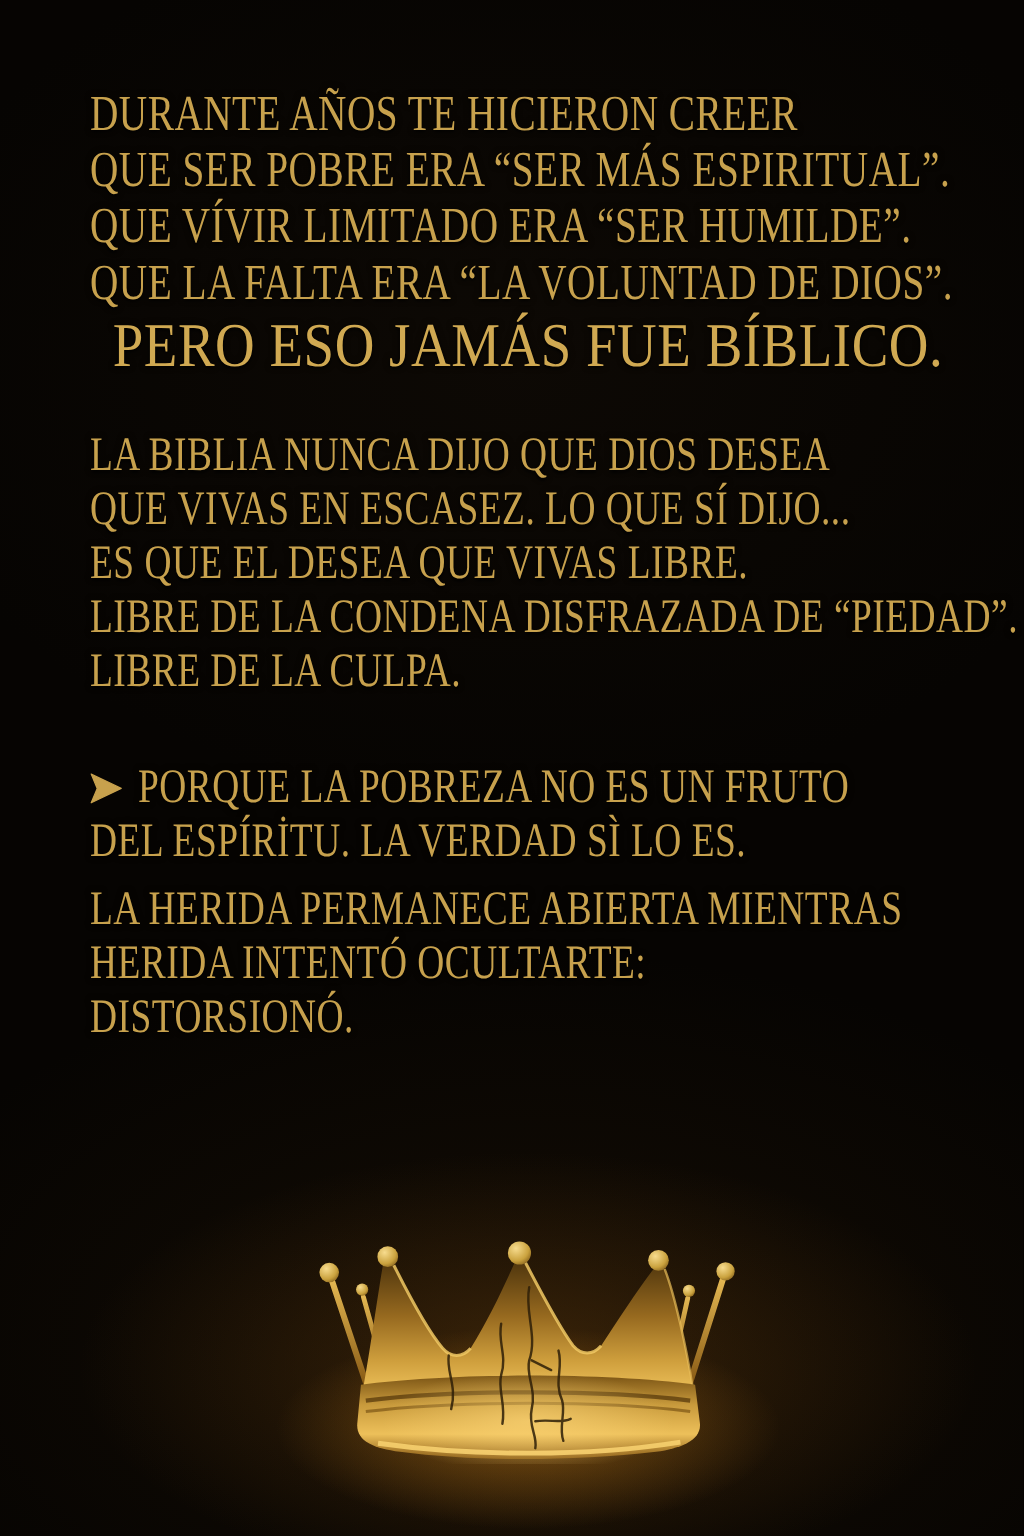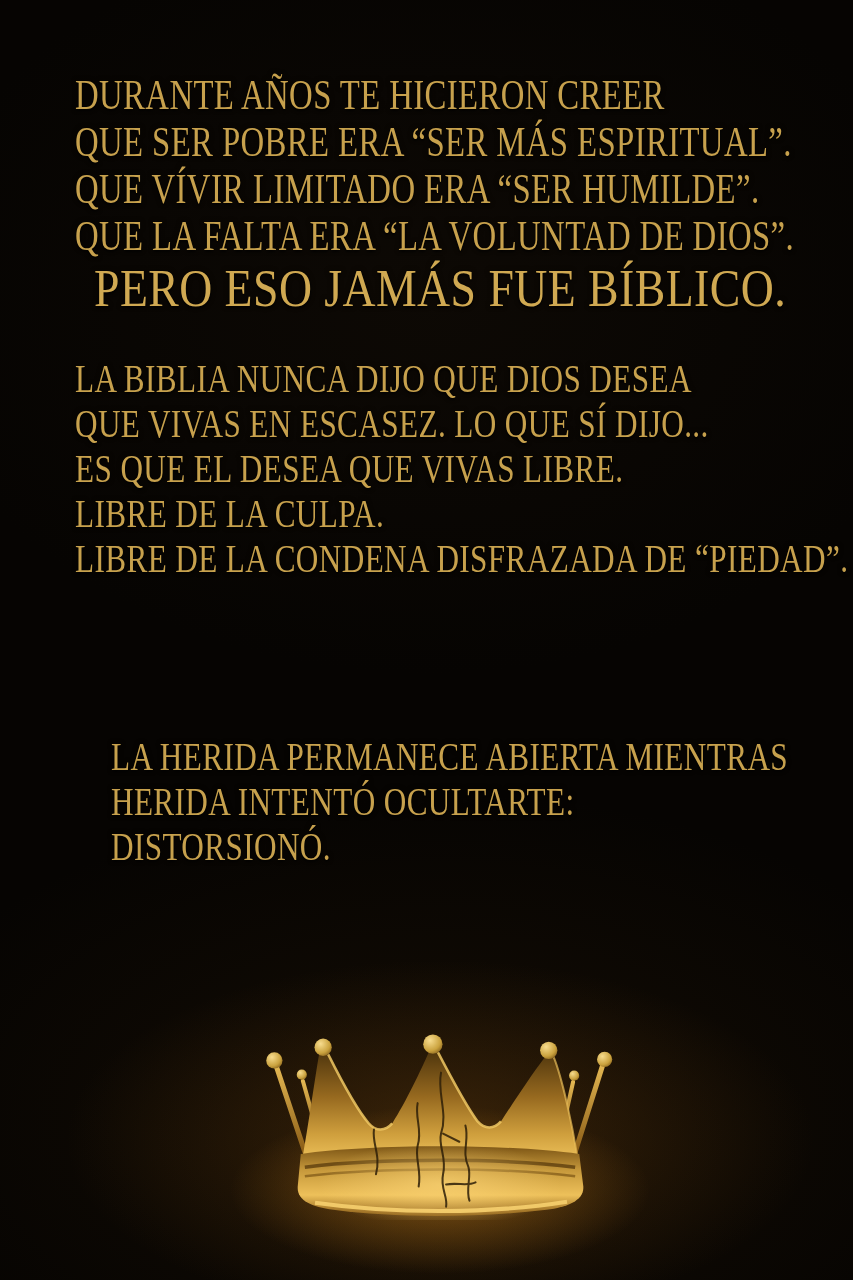--- a/index.html
+++ b/index.html
@@ -34,21 +34,21 @@
     text-shadow: 0 2px 3px rgba(0,0,0,0.75), 0 0 6px rgba(0,0,0,0.5);
   }
   .intro { top: 72px; }
   .intro .line { line-height: 47px; font-size: 42px; }
   .headline-grp { top: 256px; }
   .headline-grp .line { line-height: 66px; font-size: 52px; margin-left: 19px; }
   .headline-grp .tx { transform: scaleX(0.88); color: #d0a952; }
   .truth { top: 356px; }
   .truth .line, .pointer .line, .closing .line { line-height: 45px; font-size: 40px; }
   .pointer { top: 632px; }
-  .closing { top: 734px; margin-left: 36px; }
+  .closing { top: 734px; }
   .arrow-row { display: flex; align-items: center; gap: 13px; }
   .arrow-icon { flex: 0 0 auto; margin-top: 4px; }
   .crown-wrap { position: absolute; left: 252px; top: 1032px; width: 376px; height: 188px; }
   .crown-wrap svg { display: block; width: 100%; height: 100%; }
 </style>
 </head>
 <body>
 
 <div class="poster">
   <div class="glow"></div>
@@ -61,24 +61,33 @@
   </div>
 
   <div class="grp headline-grp">
     <span class="line"><span class="tx">PERO ESO JAMÁS FUE BÍBLICO.</span></span>
   </div>
 
   <div class="grp truth">
     <span class="line"><span class="tx">LA BIBLIA NUNCA DIJO QUE DIOS DESEA</span></span>
     <span class="line"><span class="tx">QUE VIVAS EN ESCASEZ. LO QUE SÍ DIJO...</span></span>
     <span class="line"><span class="tx">ES QUE EL DESEA QUE VIVAS LIBRE.</span></span>
+    <span class="line"><span class="tx">LIBRE DE LA CONDENA DISFRAZADA DE “PIEDAD”.</span></span>
     <span class="line"><span class="tx">LIBRE DE LA CULPA.</span></span>
-    <span class="line"><span class="tx">LIBRE DE LA CONDENA DISFRAZADA DE “PIEDAD”.</span></span>
   </div>
 
+  <div class="grp pointer">
+    <span class="line arrow-row">
+      <svg class="arrow-icon" width="27" height="28" viewBox="0 0 27 28">
+        <polygon points="1,2 26,14 1,26 6,14" fill="#c7a14d" stroke="#c7a14d" stroke-width="1" stroke-linejoin="round"></polygon>
+      </svg>
+      <span class="tx">PORQUE LA POBREZA NO ES UN FRUTO</span>
+    </span>
+    <span class="line"><span class="tx">DEL ESPÍRİTU. LA VERDAD SÌ LO ES.</span></span>
+  </div>
 
   <div class="grp closing">
     <span class="line"><span class="tx">LA HERIDA PERMANECE ABIERTA MIENTRAS</span></span>
     <span class="line"><span class="tx">HERIDA INTENTÓ OCULTARTE:</span></span>
     <span class="line"><span class="tx">DISTORSIONÓ.</span></span>
   </div>
 
   <div class="crown-wrap">
     <svg viewBox="0 0 370 185">
       <defs>

